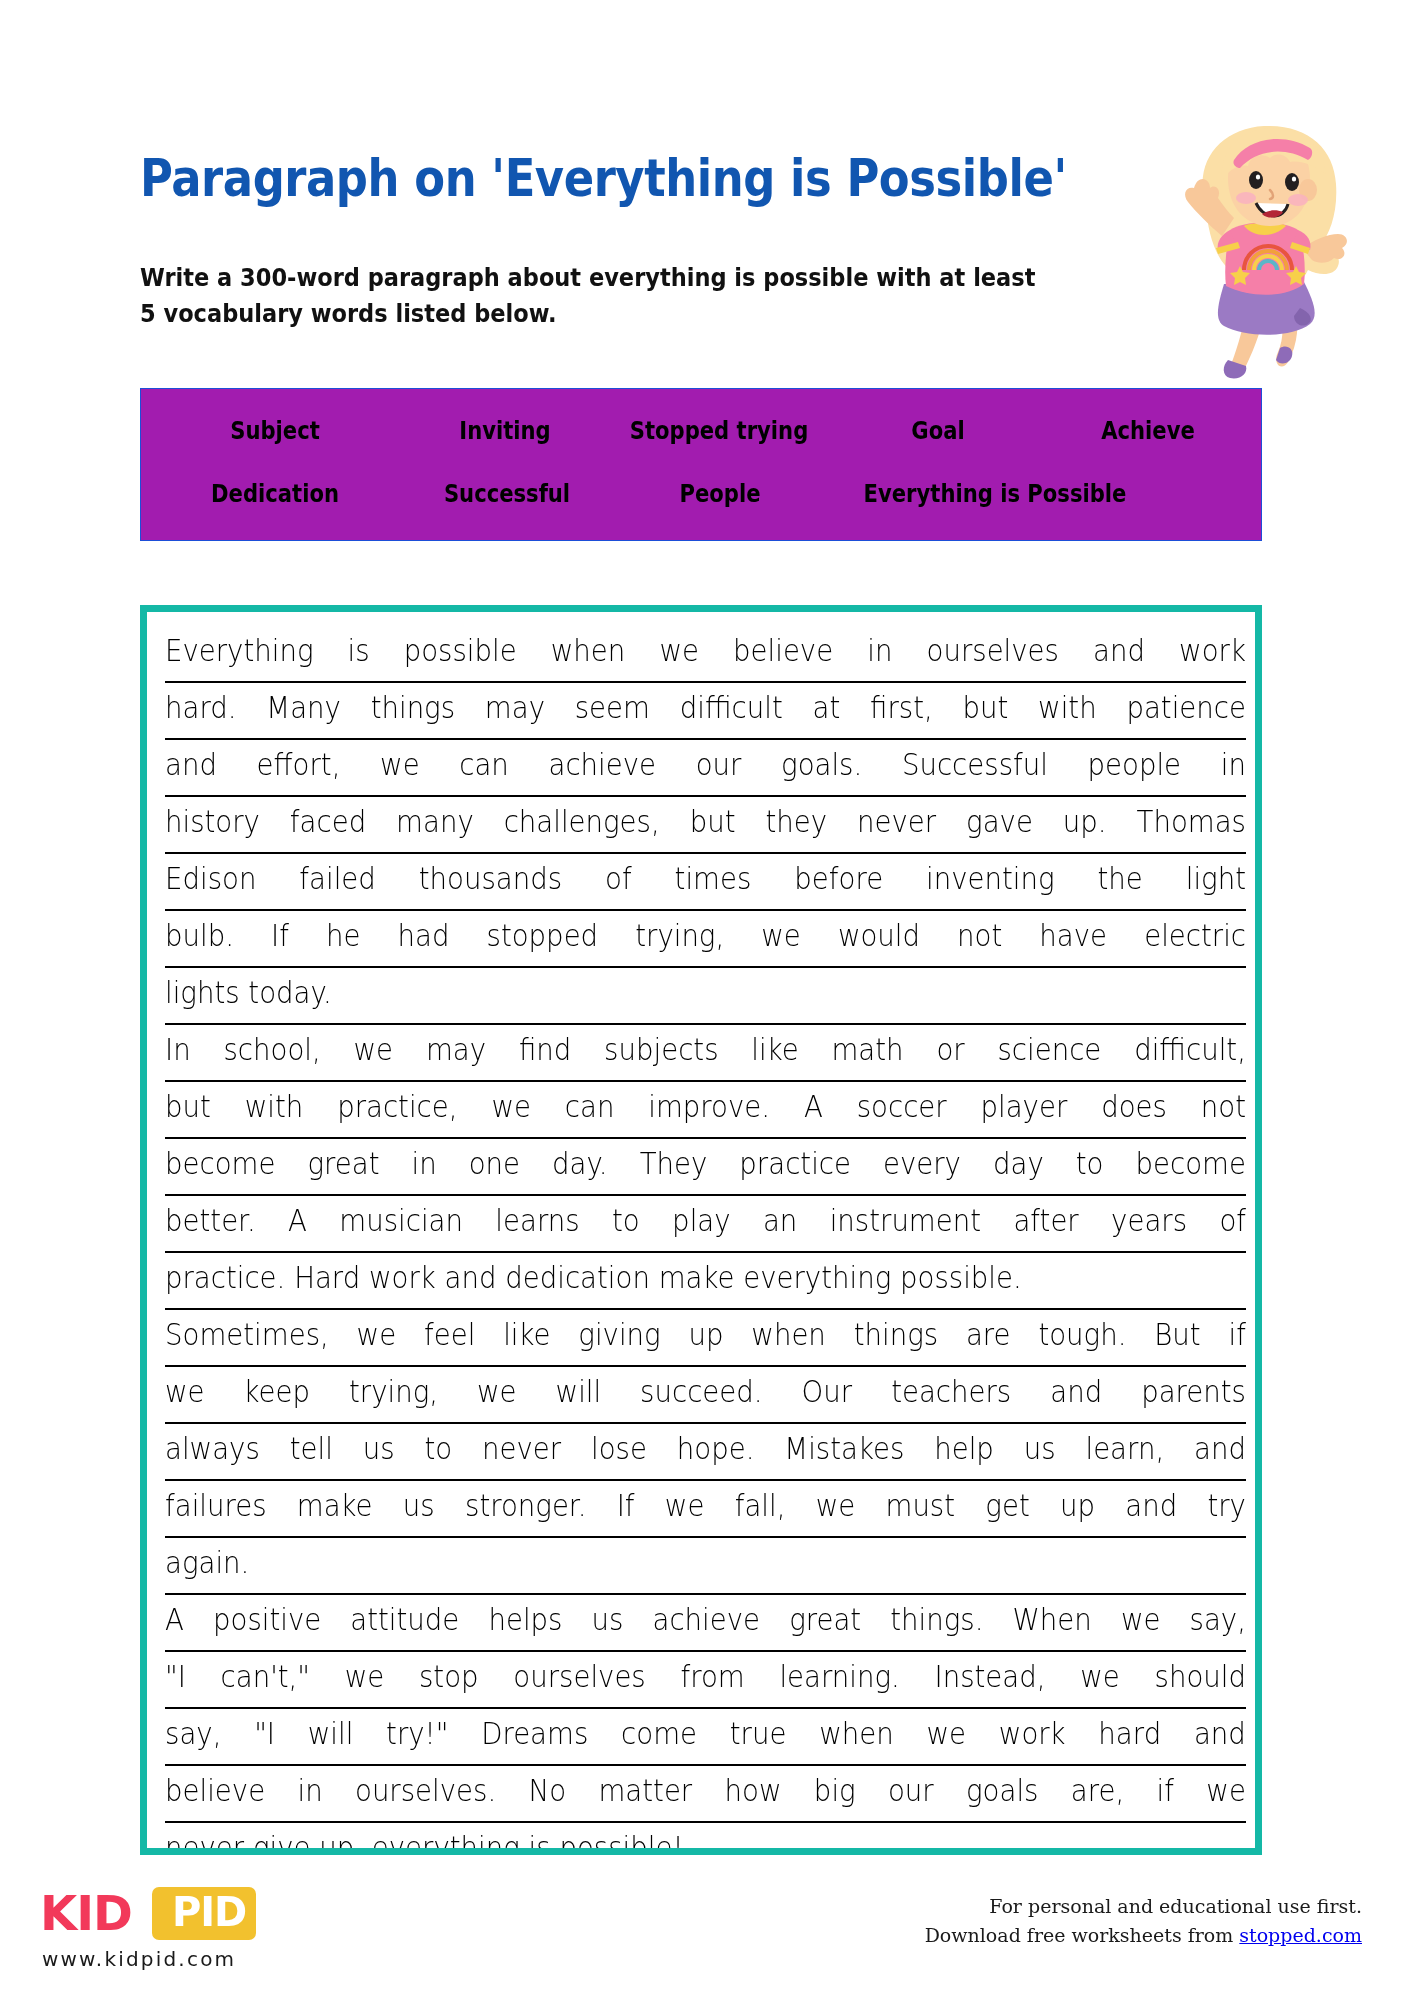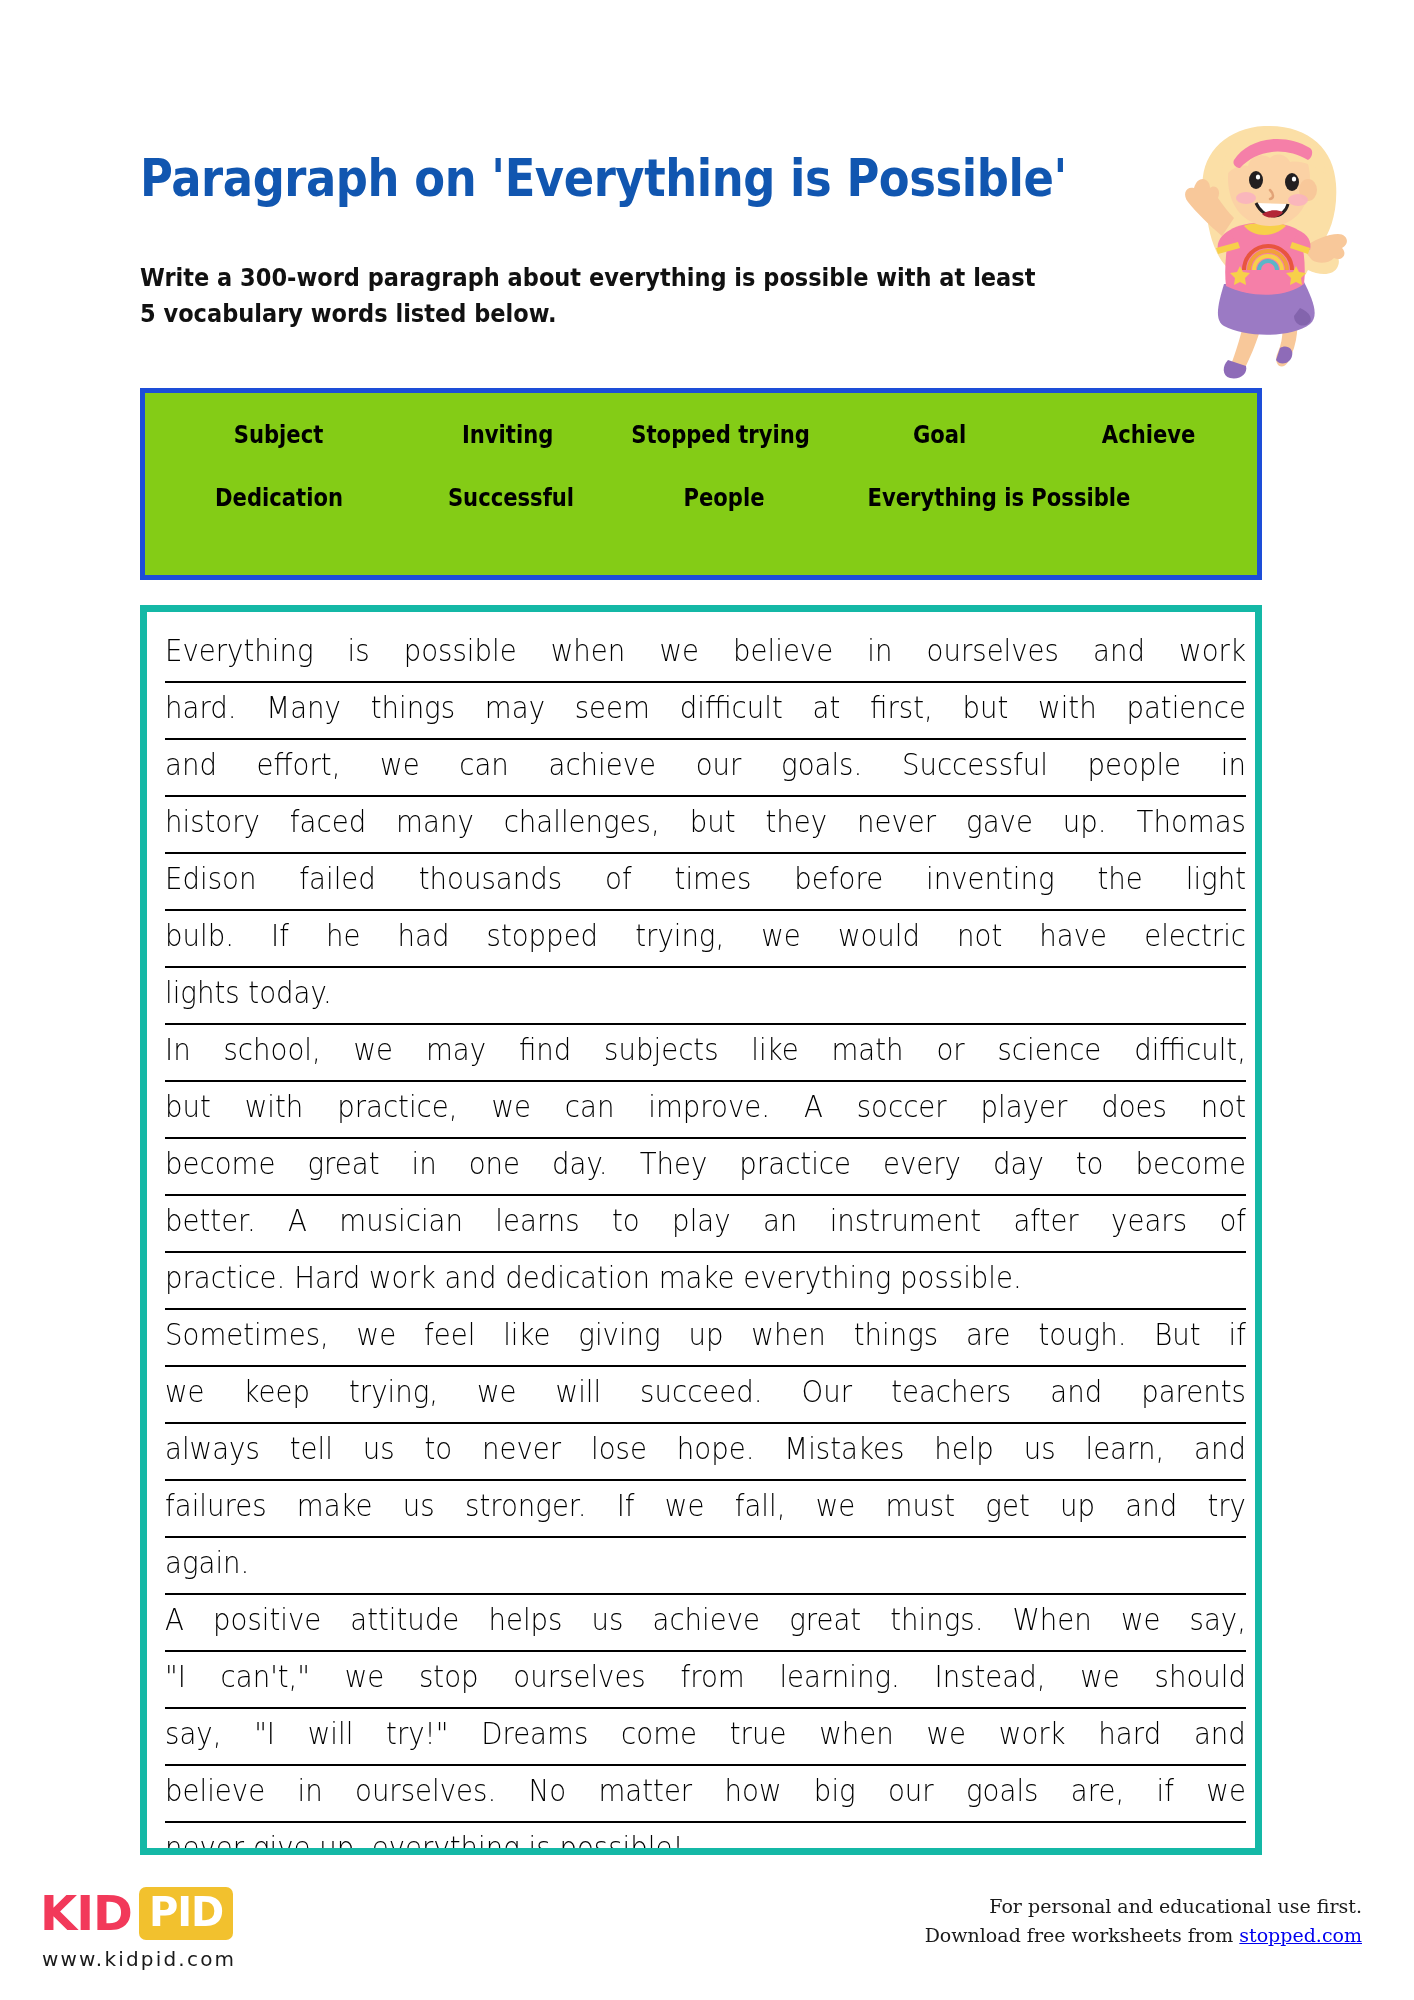--- a/index.html
+++ b/index.html
@@ -62,24 +62,24 @@
     width: 250px;
     height: 280px;
   }
 
   
   #wordbank {
     position: absolute;
     left: 140px;
     top: 388px;
     width: 1122px;
-    height: 192px;
-    border: 5px solid #1d4ed8;
+    height: 153px;
+    border: 1px solid #1d4ed8;
     box-sizing: border-box;
-    background: #84cc16;
+    background: #a21caf;
   }
   .wb-row {
     position: absolute;
     left: 0;
     width: 100%;
     height: 30px;
     display: flex;
     align-items: center;
   }
   #wb-row-1 { top: 27px; }
@@ -179,22 +179,22 @@
     letter-spacing: -1px;
     line-height: 50px;
   }
   #logo-pid {
     font-family: "DejaVu Sans", sans-serif;
     font-weight: bold;
     font-size: 40px;
     color: #ffffff;
     background: #f2c12e;
     border-radius: 7px;
-    padding: 3px 10px 6px 10px;
-    margin-left: 7px;
+    padding: 3px 10px 6px 20px;
+    margin-left: 20px;
     letter-spacing: -1px;
     line-height: 44px;
   }
   #logo-url {
     font-family: "DejaVu Sans", sans-serif;
     font-size: 20px;
     color: #1a1a1a;
     letter-spacing: 2.2px;
     margin-top: 6px;
     margin-left: 2px;

